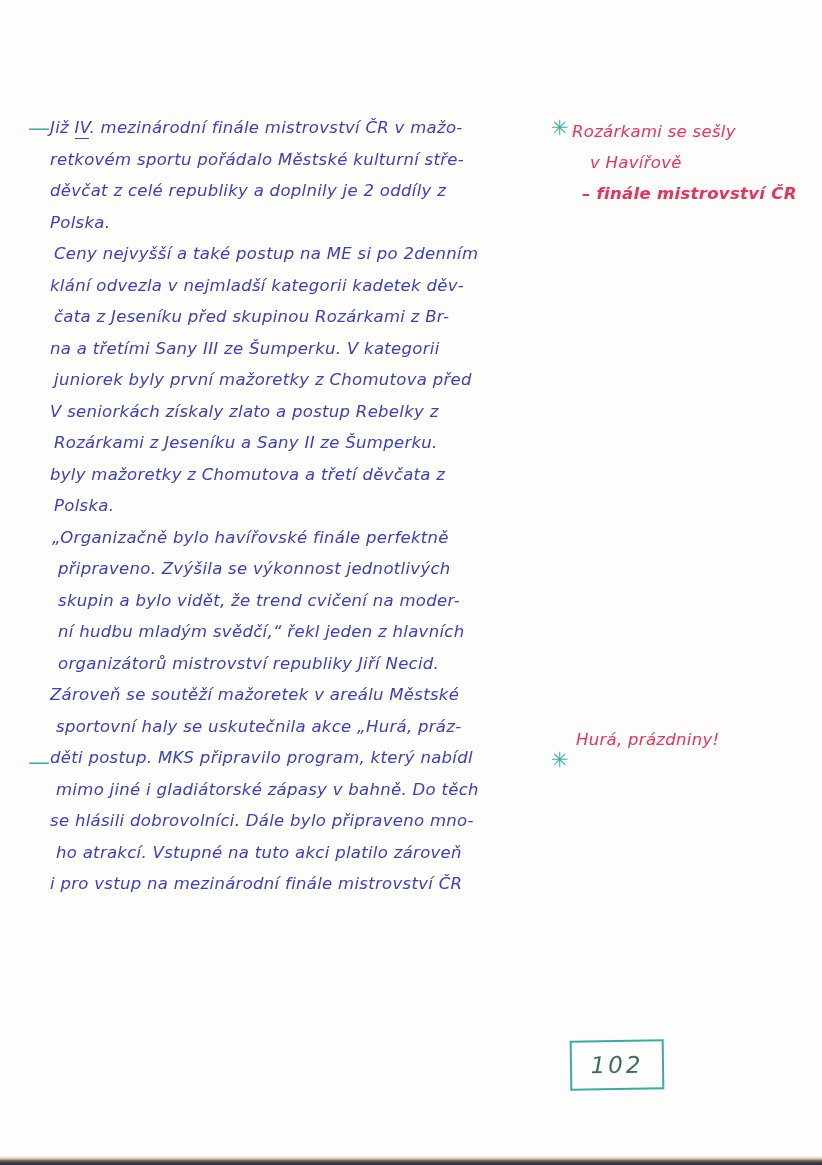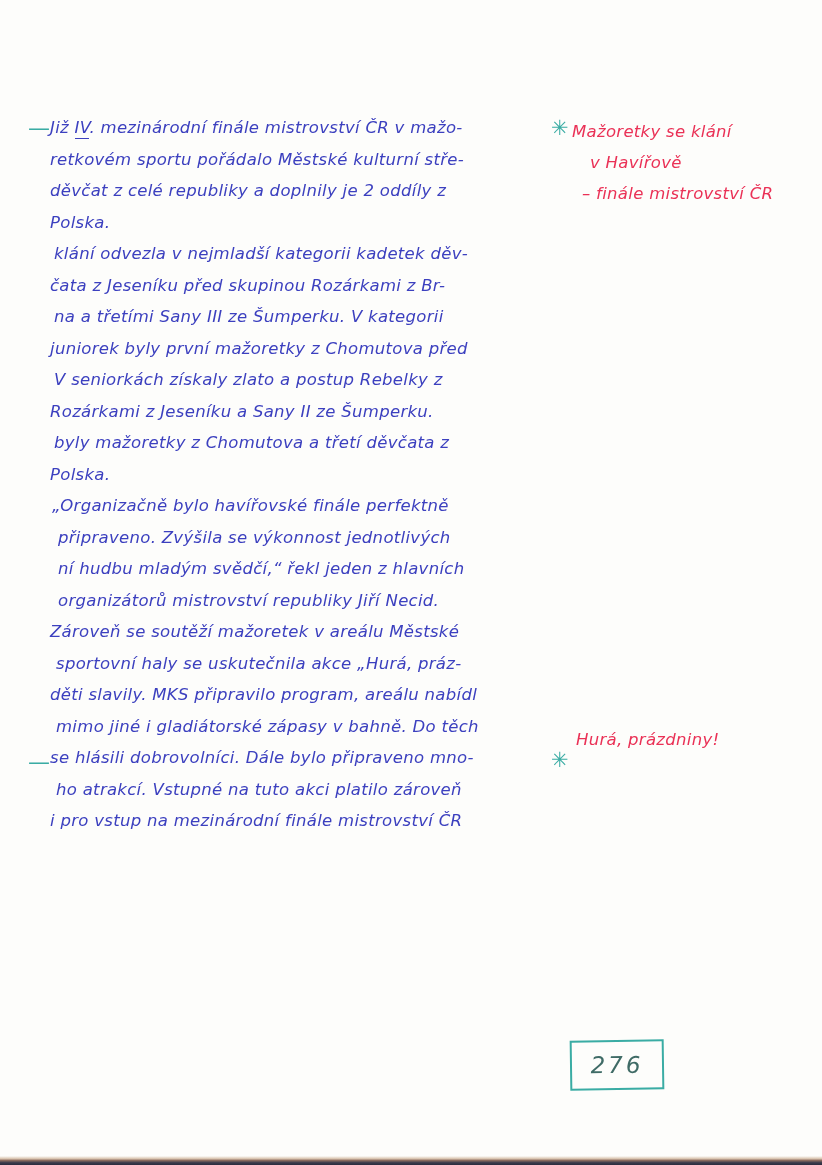--- a/index.html
+++ b/index.html
@@ -51,21 +51,21 @@
   .note-star {
     position:absolute;
     color:#3aaca4;
     font-style:normal;
     font-size:21px;
     line-height:21px;
   }
   .star-1 { left:551px; top:118px; }
   .star-2 { left:551px; top:750px; }
   .note-line-2 { padding-left:18px;font-style:italic; }
-  .note-line-3 { padding-left:10px; }
+  .note-line-3 { padding-left:10px;font-weight:bold; }
   .page-number-box {
     position:absolute; left:570px; top:1040px;
     width:90px; height:46px;
     border:2px solid #3aaca4;
     transform:rotate(-0.8deg);
     display:flex; align-items:center; justify-content:center;
     color:#3f6b66;
     font-size:23px;
     letter-spacing:3px;
   }
@@ -85,60 +85,62 @@
   <div class="body-col">
 
     <div class="para-1">
       <div class="hand-line"><span>Již </span><span class="roman-underlined">IV</span><span>. mezinárodní finále mistrovství ČR v mažo-</span></div>
       <div class="hand-line">retkovém sportu pořádalo Městské kulturní stře-</div>
       <div class="hand-line">děvčat z celé republiky a doplnily je 2 oddíly z</div>
       <div class="hand-line">Polska.</div>
     </div>
 
     <div class="para-2">
+      <div class="hand-line">Ceny nejvyšší a také postup na ME si po 2denním</div>
       <div class="hand-line">klání odvezla v nejmladší kategorii kadetek děv-</div>
       <div class="hand-line">čata z Jeseníku před skupinou Rozárkami z Br-</div>
       <div class="hand-line">na a třetími Sany III ze Šumperku. V kategorii</div>
       <div class="hand-line">juniorek byly první mažoretky z Chomutova před</div>
       <div class="hand-line">V seniorkách získaly zlato a postup Rebelky z</div>
       <div class="hand-line">Rozárkami z Jeseníku a Sany II ze Šumperku.</div>
       <div class="hand-line">byly mažoretky z Chomutova a třetí děvčata z</div>
       <div class="hand-line">Polska.</div>
     </div>
 
     <div class="para-3">
       <div class="hand-line">„Organizačně bylo havířovské finále perfektně</div>
       <div class="hand-line">připraveno. Zvýšila se výkonnost jednotlivých</div>
+      <div class="hand-line">skupin a bylo vidět, že trend cvičení na moder-</div>
       <div class="hand-line">ní hudbu mladým svědčí,“ řekl jeden z hlavních</div>
       <div class="hand-line">organizátorů mistrovství republiky Jiří Necid.</div>
     </div>
 
     <div class="para-4">
       <div class="hand-line">Zároveň se soutěží mažoretek v areálu Městské</div>
       <div class="hand-line">sportovní haly se uskutečnila akce „Hurá, práz-</div>
-      <div class="hand-line">děti slavily. MKS připravilo program, areálu nabídl</div>
+      <div class="hand-line">děti postup. MKS připravilo program, který nabídl</div>
       <div class="hand-line">mimo jiné i gladiátorské zápasy v bahně. Do těch</div>
       <div class="hand-line">se hlásili dobrovolníci. Dále bylo připraveno mno-</div>
       <div class="hand-line">ho atrakcí. Vstupné na tuto akci platilo zároveň</div>
       <div class="hand-line">i pro vstup na mezinárodní finále mistrovství ČR</div>
     </div>
 
   </div>
 
   <div class="note-star star-1">✳</div>
   <div class="note note-1">
-    <div class="note-line-1">Mažoretky se klání</div>
+    <div class="note-line-1">Rozárkami se sešly</div>
     <div class="note-line-2">v Havířově</div>
     <div class="note-line-3">– finále mistrovství ČR</div>
   </div>
 
   <div class="note-star star-2">✳</div>
   <div class="note note-2">
     <div class="note-line-1">Hurá, prázdniny!</div>
   </div>
 
   <div class="page-number-box">
-    <span>276</span>
+    <span>102</span>
   </div>
 
   <div class="scan-edge-bottom"></div>
 
 </div>
 
 </body></html>

